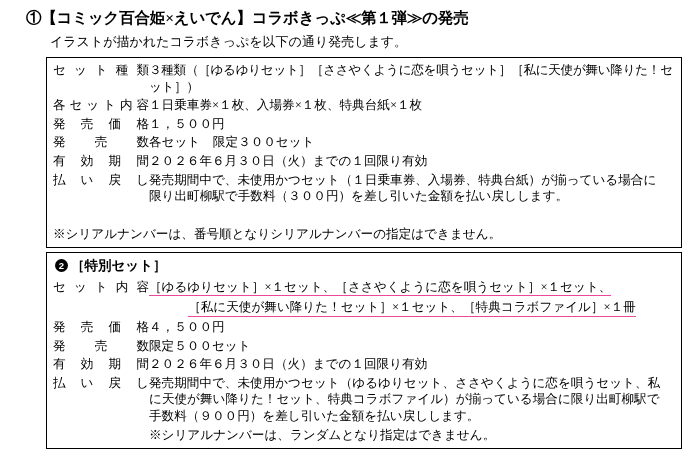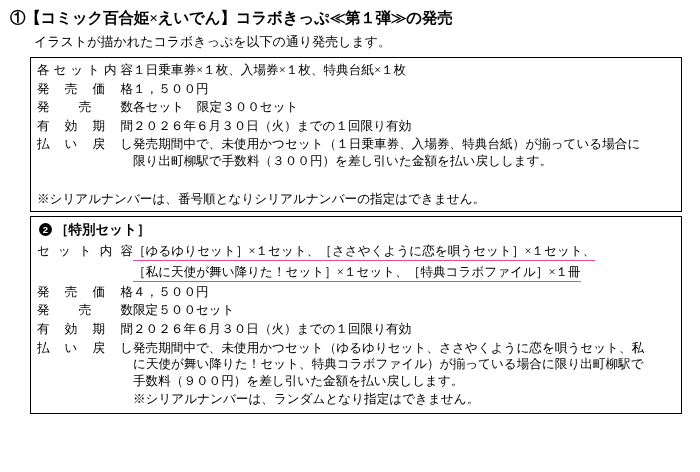--- a/index.html
+++ b/index.html
@@ -12,21 +12,21 @@
     height: 472px;
     font-family: "Liberation Serif", "DejaVu Serif", serif;
     color: #000000;
     overflow: hidden;
   }
   .page {
     position: relative;
     width: 700px;
     height: 472px;
     box-sizing: border-box;
-    padding: 6px 10px 0 8px;
+    padding: 6px 10px 0 24px;
   }
   .doc-title {
     font-size: 15.5px;
     font-weight: bold;
     letter-spacing: -0.2px;
     line-height: 1.3;
     white-space: nowrap;
     margin: 2px 0 6px 2px;
   }
   .lead {
@@ -102,20 +102,26 @@
 <body>
 
 <div class="page">
 
   <div class="doc-title">①【コミック百合姫×えいでん】コラボきっぷ≪第１弾≫の発売</div>
   <div class="lead">イラストが描かれたコラボきっぷを以下の通り発売します。</div>
 
   <div class="block">
     <table class="rows">
       <tbody>
+          <tr>
+        <td class="lab">セット種類</td>
+        <td class="val tight">
+              <span class="val-line">３種類（［ゆるゆりセット］［ささやくように恋を唄うセット］［私に天使が舞い降りた！セット］）</span>
+            </td>
+      </tr>
       <tr>
         <td class="lab">各セット内容</td>
         <td class="val">
               <span class="val-line">１日乗車券×１枚、入場券×１枚、特典台紙×１枚</span>
             </td>
       </tr>
       <tr>
         <td class="lab">発売価格</td>
         <td class="val">
               <span class="val-line">１，５００円</span>
@@ -148,21 +154,21 @@
   <div class="block">
     <div class="block-head">
       <span class="circ">2</span><span>［特別セット］</span>
     </div>
     <table class="rows">
       <tbody>
           <tr>
         <td class="lab">セット内容</td>
         <td class="val">
           <span class="val-line"><span class="u">［ゆるゆりセット］×１セット、［ささやくように恋を唄うセット］×１セット、</span></span>
-          <span class="val-line" style="margin-top:3px;"><span class="u">［私に天使が舞い降りた！セット］×１セット、［特典コラボファイル］×１冊</span></span>
+          <span class="val-line" style="margin-top:3px;text-align:center;"><span class="u">［私に天使が舞い降りた！セット］×１セット、［特典コラボファイル］×１冊</span></span>
         </td>
       </tr>
       <tr class="sub-row">
         <td class="lab">発売価格</td>
         <td class="val">
               <span class="val-line">４，５００円</span>
             </td>
       </tr>
       <tr>
         <td class="lab">発売数</td>

